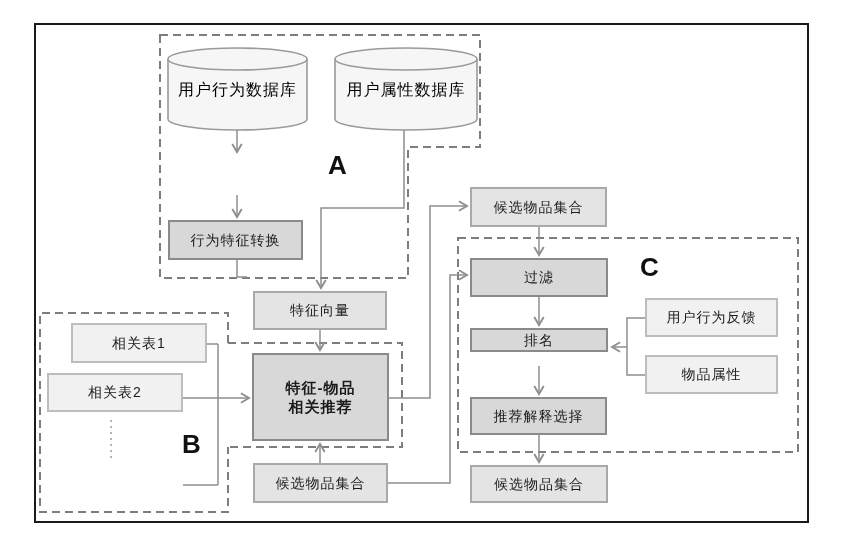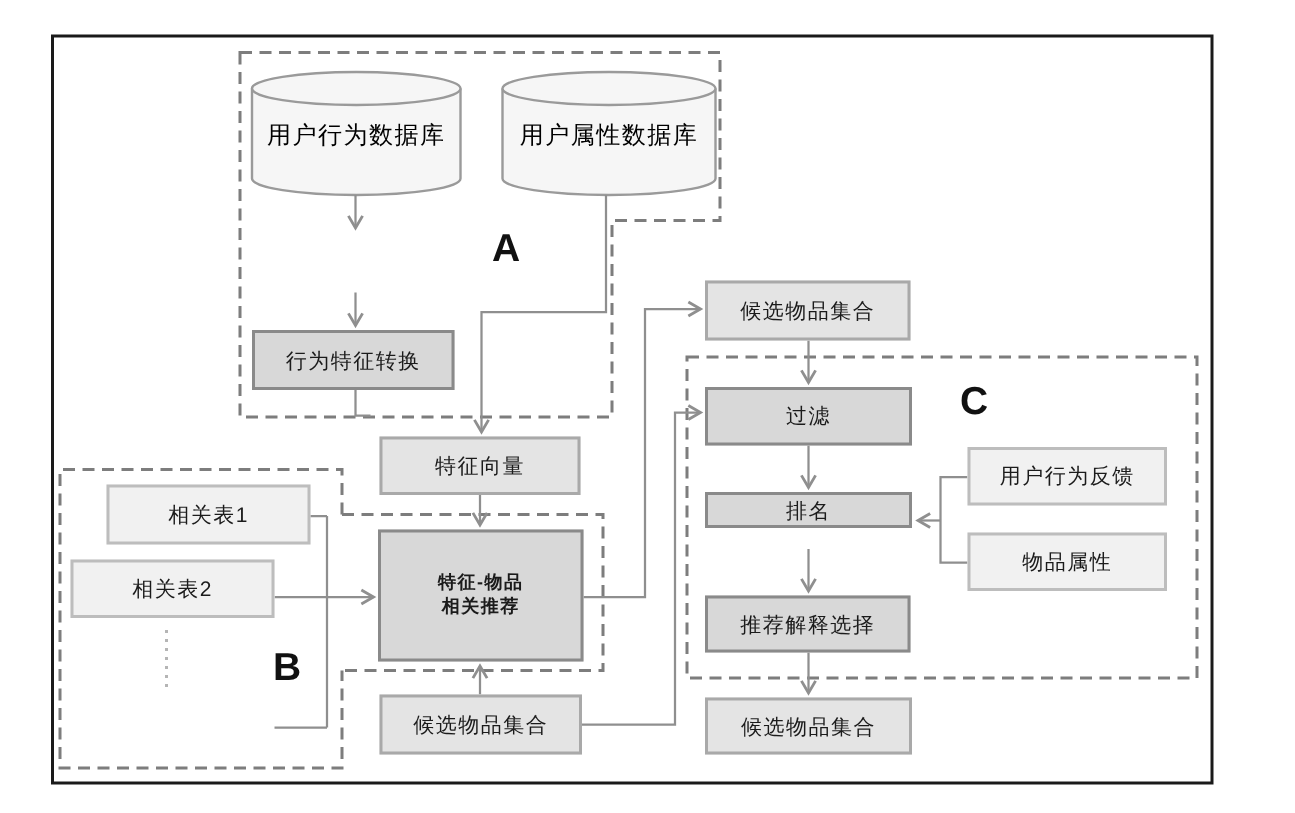--- a/index.html
+++ b/index.html
@@ -20,21 +20,21 @@
   .node-process{background:#d8d8d8;border:2px solid #8a8a8a;}
   .node-data{background:#e4e4e4;border:2px solid #a9a9a9;}
   .node-io{background:#f1f1f1;border:2px solid #bdbdbd;}
   .cyl-label{
     position:absolute;display:flex;align-items:center;justify-content:center;
     font-size:16px;letter-spacing:1px;color:#000000;font-weight:400;
   }
   .region-label{
     position:absolute;font-weight:bold;font-size:26px;color:#111;
   }
-  .engine-label{font-size:12px;font-weight:600;}
+  .engine-label{font-size:15px;font-weight:600;}
 </style>
 </head>
 <body>
 
 <div class="stage">
 
   <div class="frame"></div>
 
   <svg class="layer" viewBox="0 0 863 542" xmlns="http://www.w3.org/2000/svg">
     <defs>

